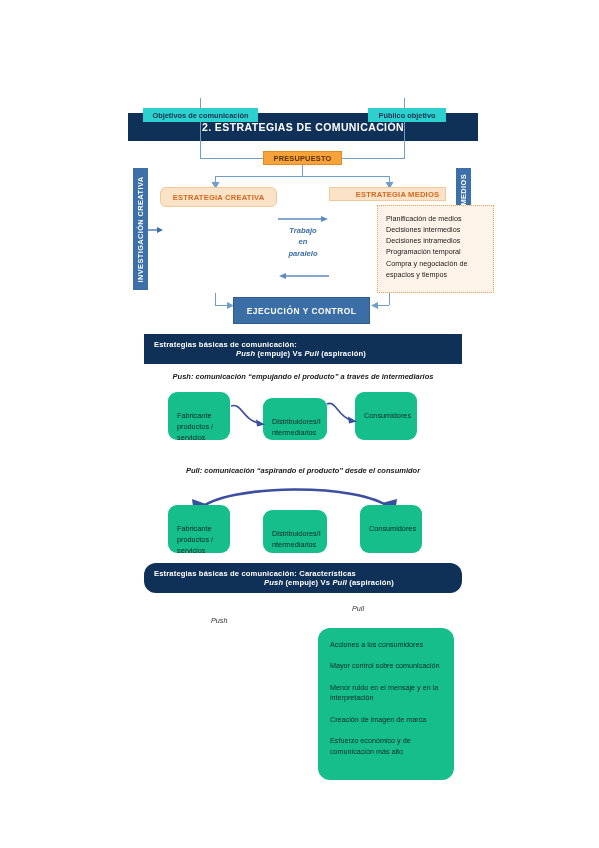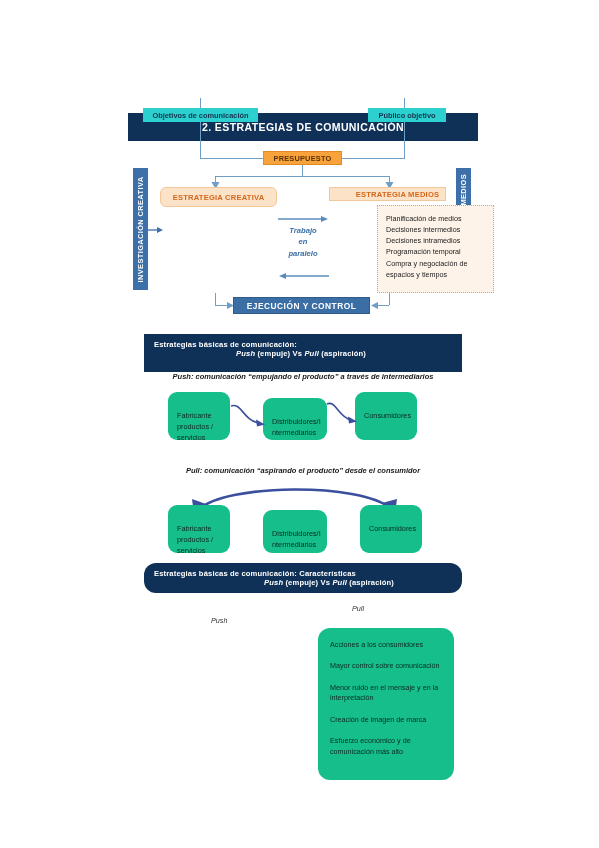--- a/index.html
+++ b/index.html
@@ -182,25 +182,25 @@
   <div class="abs ln lnh" style="left:215px;top:305px;width:14px;"></div>
   <div class="abs ln lnv" style="left:389px;top:293px;height:12px;"></div>
   <div class="abs ln lnh" style="left:375px;top:305px;width:14px;"></div>
   <svg class="abs" style="left:226px;top:301px;width:8px;height:9px;">
     <polygon points="8,4.5 1,1 1,8" fill="#6f9fc8"></polygon>
   </svg>
   <svg class="abs" style="left:371px;top:301px;width:8px;height:9px;">
     <polygon points="0,4.5 7,1 7,8" fill="#6f9fc8"></polygon>
   </svg>
 
-  <div class="abs blue-bar ctr" style="left:233px;top:297px;width:137px;height:17px;">
+  <div class="abs blue-bar ctr" style="left:233px;top:297px;width:137px;height:27px;">
     <span>EJECUCIÓN Y CONTROL</span>
   </div>
 
-  <div class="abs navy-bar" style="left:144px;top:334px;width:318px;height:38px;">
+  <div class="abs navy-bar" style="left:144px;top:334px;width:318px;height:30px;">
     <div>Estrategias básicas de comunicación:</div>
     <div style="padding-left:82px;">
       <i>Push</i>
       <span>(empuje) Vs</span>
       <i>Pull</i>
       <span>(aspiración)</span>
     </div>
   </div>
 
   <div class="abs cap" style="left:150px;top:372px;width:306px;">

